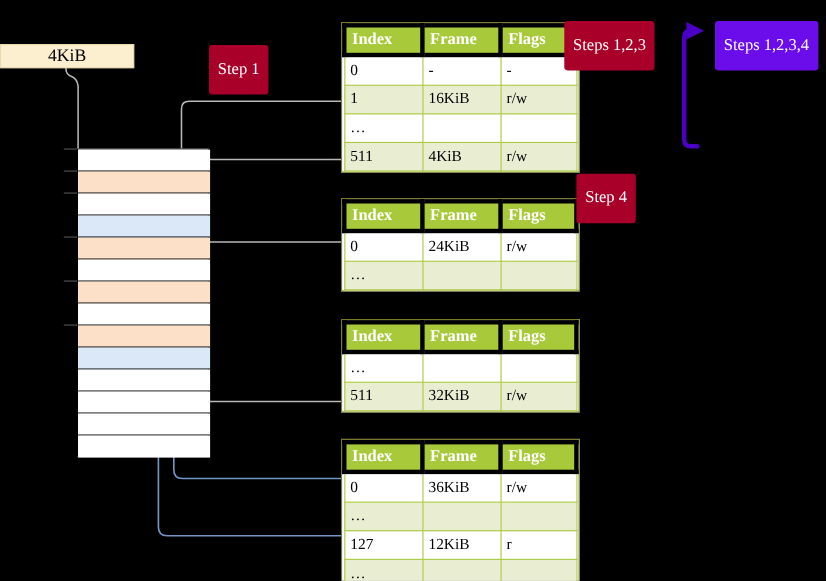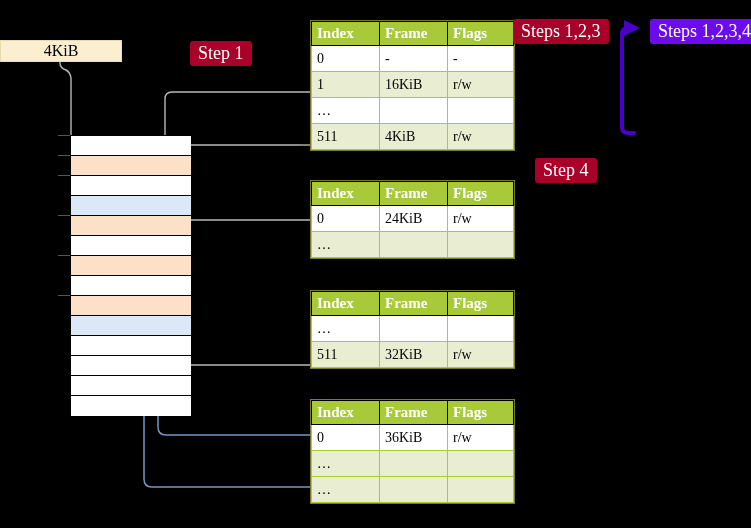--- a/index.html
+++ b/index.html
@@ -6,33 +6,33 @@
   body{width:751px;height:528px;position:relative;overflow:hidden;
        font-family:"Liberation Serif", serif;}
   .layer{position:absolute;left:0;top:0;width:751px;height:528px;}
   svg.layer{pointer-events:none;}
 
   
   .pt{position:absolute;border:1px solid #7a7a2a;background:#fff;
       border-collapse:collapse;}
   .pt table{border-collapse:collapse;width:100%;}
   .pt th{background:#a8c93a;color:#fff;font-weight:bold;font-size:15px;
-         text-align:left;padding:3px 5px;border:1px solid #000000;
+         text-align:left;padding:3px 5px;border:4px solid #000000;
          font-family:"Liberation Serif", serif;}
   .pt td{font-size:14px;padding:3px 5px;border:1px solid #a8c93a;
          color:#000;background:#fff;height:19px;
          font-family:"Liberation Serif", serif;}
   .pt tr.alt td{background:#e9eed3;}
   .pt td.hl{background:#f7f79a;}
   .c-index{width:57px;}
   .c-frame{width:57px;}
   .c-flags{width:55px;margin-left:12px;}
 
   
-  .badge{position:absolute;color:#fff;font-size:18px;padding:2px 8px;
+  .badge{position:absolute;color:#fff;font-size:15px;padding:14px 8px;
          border-radius:3px;white-space:nowrap;
          font-family:"Liberation Serif", serif;}
   .badge.red{background:#a80028;}
   .badge.violet{background:#6a0dea;text-align:right;}
 
   
   .kib{position:absolute;background:#fcefd0;border:1px solid #e8d9ae;
        color:#000;font-size:16px;text-align:center;line-height:20px;
        font-family:"Liberation Serif", serif;}
 
@@ -202,28 +202,33 @@
           <tr>
             <td class="c-index">0</td>
             <td class="c-frame">36KiB</td>
             <td class="c-flags">r/w</td>
           </tr>
           <tr class="alt">
             <td class="c-index">…</td>
             <td class="c-frame"></td>
             <td class="c-flags"></td>
           </tr>
+          <tr>
+            <td class="c-index">127</td>
+            <td class="c-frame">12KiB</td>
+            <td class="c-flags">r</td>
+          </tr>
           <tr class="alt">
             <td class="c-index">…</td>
             <td class="c-frame"></td>
             <td class="c-flags"></td>
           </tr>
         </tbody>
       </table>
     </div>
   </div>
 
 <div id="badges-root">
     <div class="badge red" style="left: 190px; top: 41px; background: rgb(168, 0, 40);">Step 1</div>
     <div class="badge red" style="left: 513px; top: 19px; background: rgb(168, 0, 40);">Steps 1,2,3</div>
     <div class="badge violet" style="left: 650px; top: 19px; background: rgb(106, 13, 234);">Steps 1,2,3,4</div>
-    <div class="badge red" style="left: 535px; top: 158px; background: rgb(168, 0, 40);">Step 4</div>
+    <div class="badge red" style="left: 524px; top: 158px; background: rgb(168, 0, 40);">Step 4</div>
   </div>
 
 </body></html>

